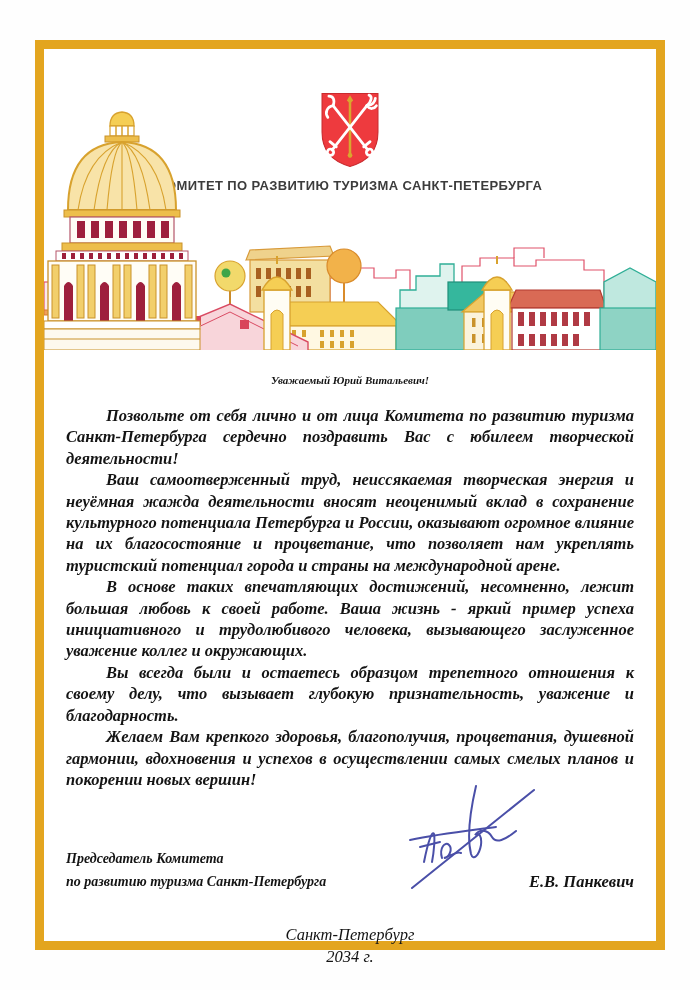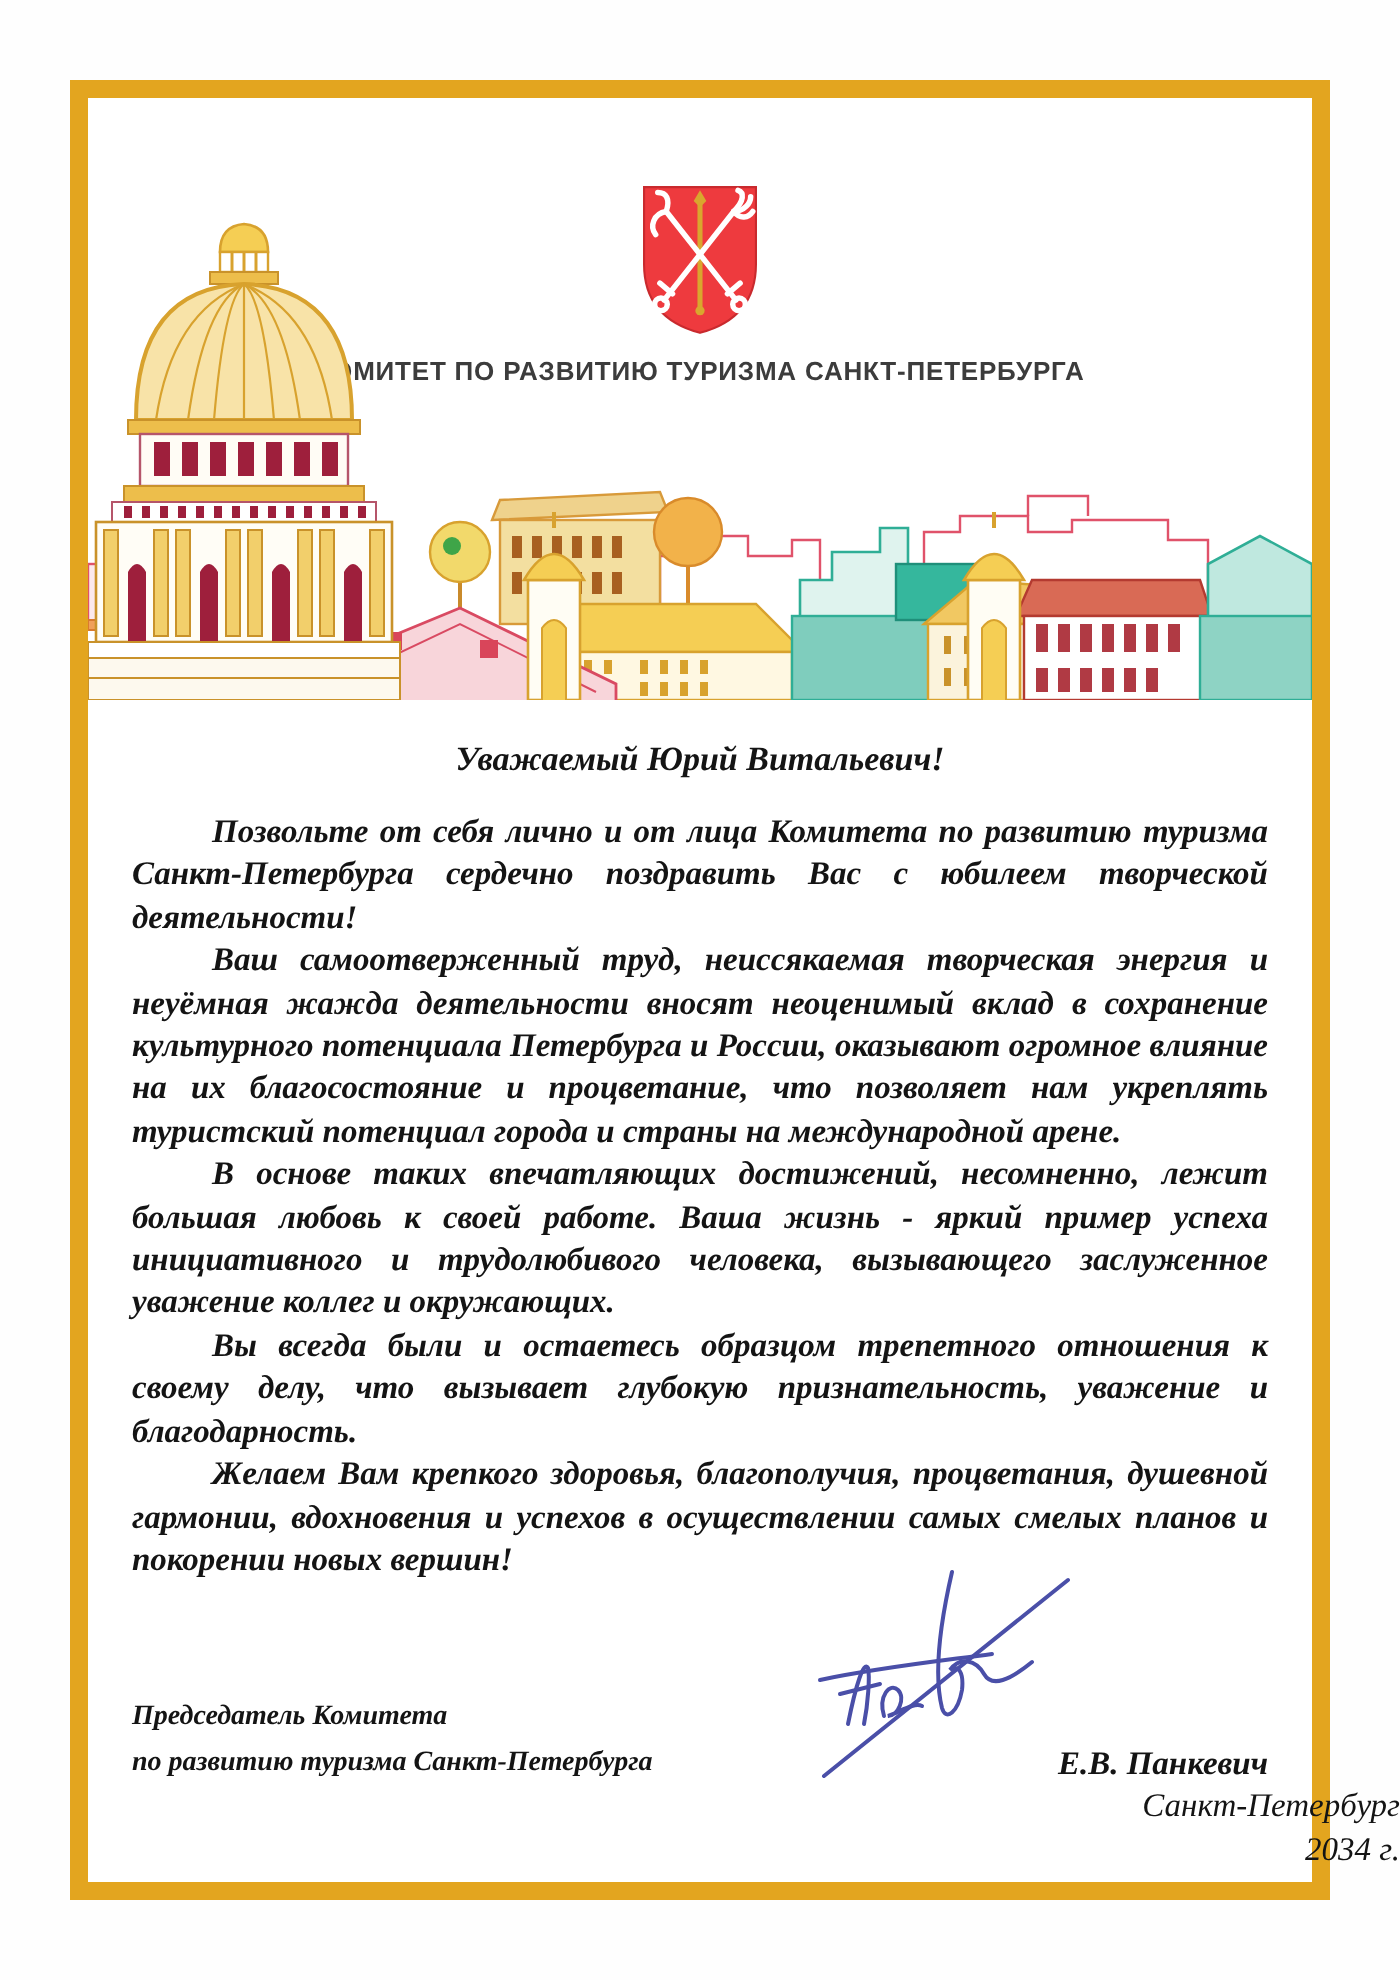--- a/index.html
+++ b/index.html
@@ -13,36 +13,36 @@
   }
   .emblem{position:absolute;left:50%;top:92px;transform:translateX(-50%);width:62px;height:76px;}
   .org-name{
     position:absolute;left:45px;right:45px;top:178px;text-align:center;
     font-family:"Liberation Sans", sans-serif;font-weight:bold;font-size:13px;
     letter-spacing:.4px;color:#3c3c3c;
   }
   .skyline{position:absolute;left:44px;top:110px;width:612px;height:240px;}
   .letter{position:absolute;left:66px;right:66px;top:368px;}
   .salutation{
-    text-align:center;font-weight:bold;font-style:italic;font-size:17px;
+    text-align:center;font-weight:bold;font-style:italic;font-size:11px;
     line-height:24px;margin-bottom:13px;
   }
   .letter p{
     margin:0;text-align:justify;text-indent:40px;
     font-weight:bold;font-style:italic;font-size:16.5px;line-height:21.4px;
   }
   .sig-row{
     position:absolute;left:66px;right:66px;top:826px;
     display:flex;justify-content:space-between;align-items:flex-end;
   }
   .sig-title{font-weight:bold;font-style:italic;font-size:14px;line-height:23px;}
   .sig-name{font-weight:bold;font-style:italic;font-size:16.5px;line-height:23px;margin-top:44px;}
   .autograph{position:absolute;left:408px;top:772px;width:132px;height:122px;}
   .dateline{
-    position:absolute;left:0;right:0;top:892px;text-align:right;
+    position:absolute;left:0;right:0;top:924px;text-align:center;
     font-style:italic;font-size:16.5px;line-height:22px;
   }
 </style>
 </head>
 <body>
 
 <div class="frame"></div>
 
 <svg class="emblem" viewBox="0 0 56 72">
   <path d="M1.5 1.5 H54.5 V38 C54.5 57 43 66.5 28 70.5 C13 66.5 1.5 57 1.5 38 Z" fill="#EE3A3E" stroke="#C92A2E" stroke-width="1"></path>

